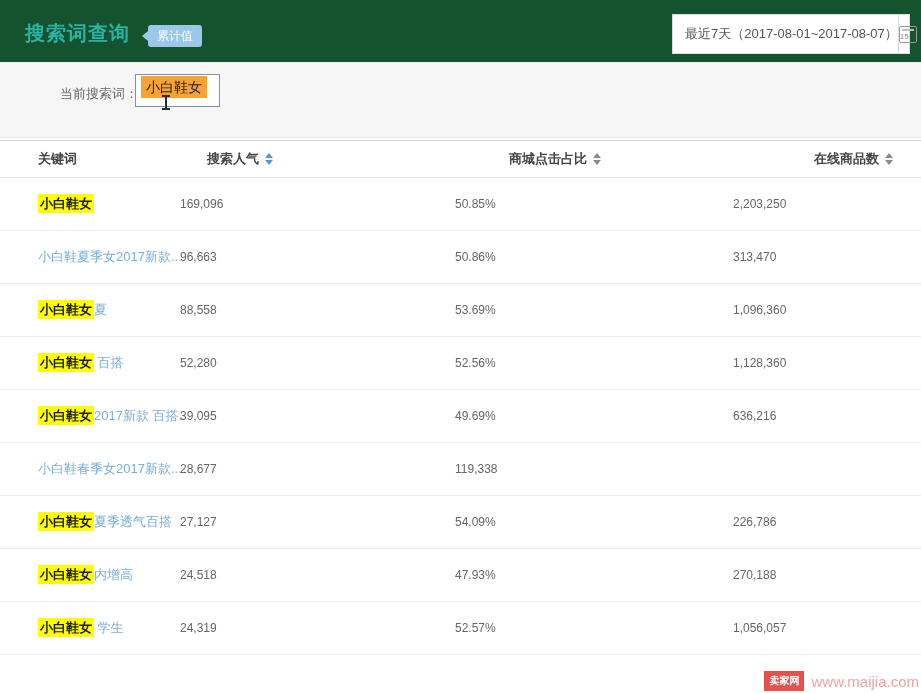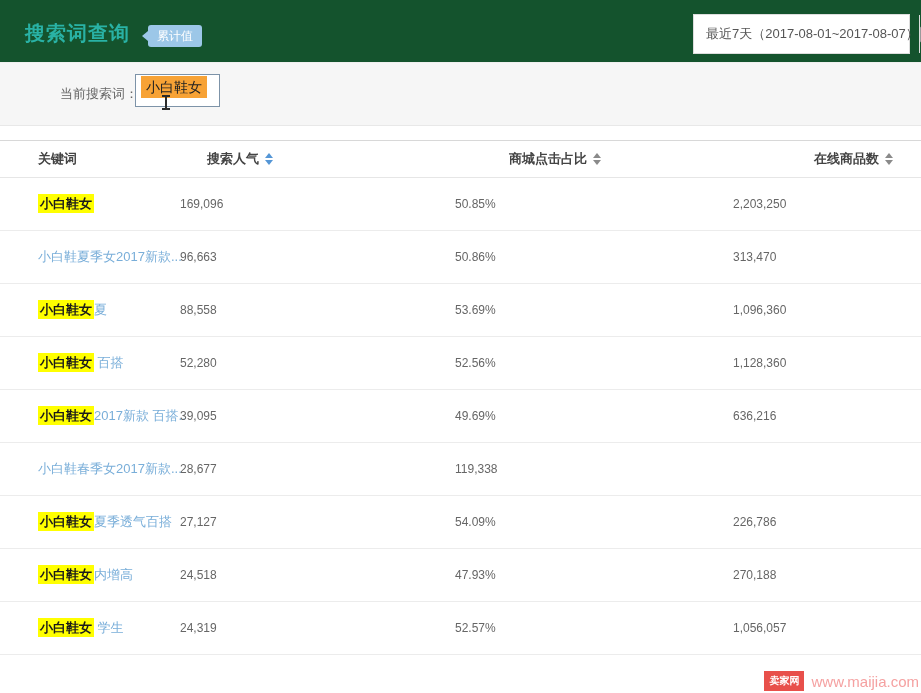--- a/index.html
+++ b/index.html
@@ -20,39 +20,39 @@
     position:absolute; left:148px; top:25px;
     background:#9cc7e8; color:#fff; font-size:12px; line-height:1;
     padding:5px 9px; border-radius:3px;
   }
   .tag::before {
     content:''; position:absolute; left:-6px; top:50%; transform:translateY(-50%);
     border-top:5px solid transparent; border-bottom:5px solid transparent;
     border-right:6px solid #9cc7e8;
   }
   .date-picker {
-    position:absolute; right:11px; top:14px; width:217px; height:40px;
+    position:absolute; right:11px; top:14px; width:238px; height:40px;
     border:1px solid #ddd; background:#fff; box-sizing:border-box;
     display:flex; align-items:stretch; cursor:pointer;
   }
   .date-text { flex:1; display:flex; align-items:center; padding-left:12px; font-size:13px; color:#555; white-space:nowrap; }
   .cal-cell { width:36px; border-left:1px solid #ddd; display:flex; align-items:center; justify-content:center; }
   .cal-icon {
     width:18px; height:17px; border:1px solid #9a9a9a; border-radius:2px;
     position:relative; display:flex; align-items:flex-end; justify-content:flex-start;
     box-sizing:border-box;
   }
   .cal-icon::before {
     content:''; position:absolute; top:2px; left:2px; right:2px; height:2px; background:#c0c0c0;
   }
   .cal-day { font-size:8px; line-height:9px; color:#888; padding-bottom:1px; }
 
   
   .search-band {
-    position:absolute; top:62px; left:0; right:0; height:64px;
+    position:absolute; top:62px; left:0; right:0; height:76px;
     background:#f6f6f6; border-top:1px solid #efefef; border-bottom:1px solid #e8e8e8;
     box-sizing:border-box;
   }
   .search-label { position:absolute; left:60px; top:22px; font-size:13px; color:#666; }
   .term-box {
     position:absolute; left:135px; top:11px; min-width:48px;
     border:1px solid #7d93a8; background:#fff; padding:3px 12px 9px 5px;
   }
   .term-hl { background:#f7a235; color:#222; font-size:14px; padding:3px 5px; white-space:nowrap; }
   .ibeam { position:absolute; left:162px; top:32px; width:8px; height:15px; }

